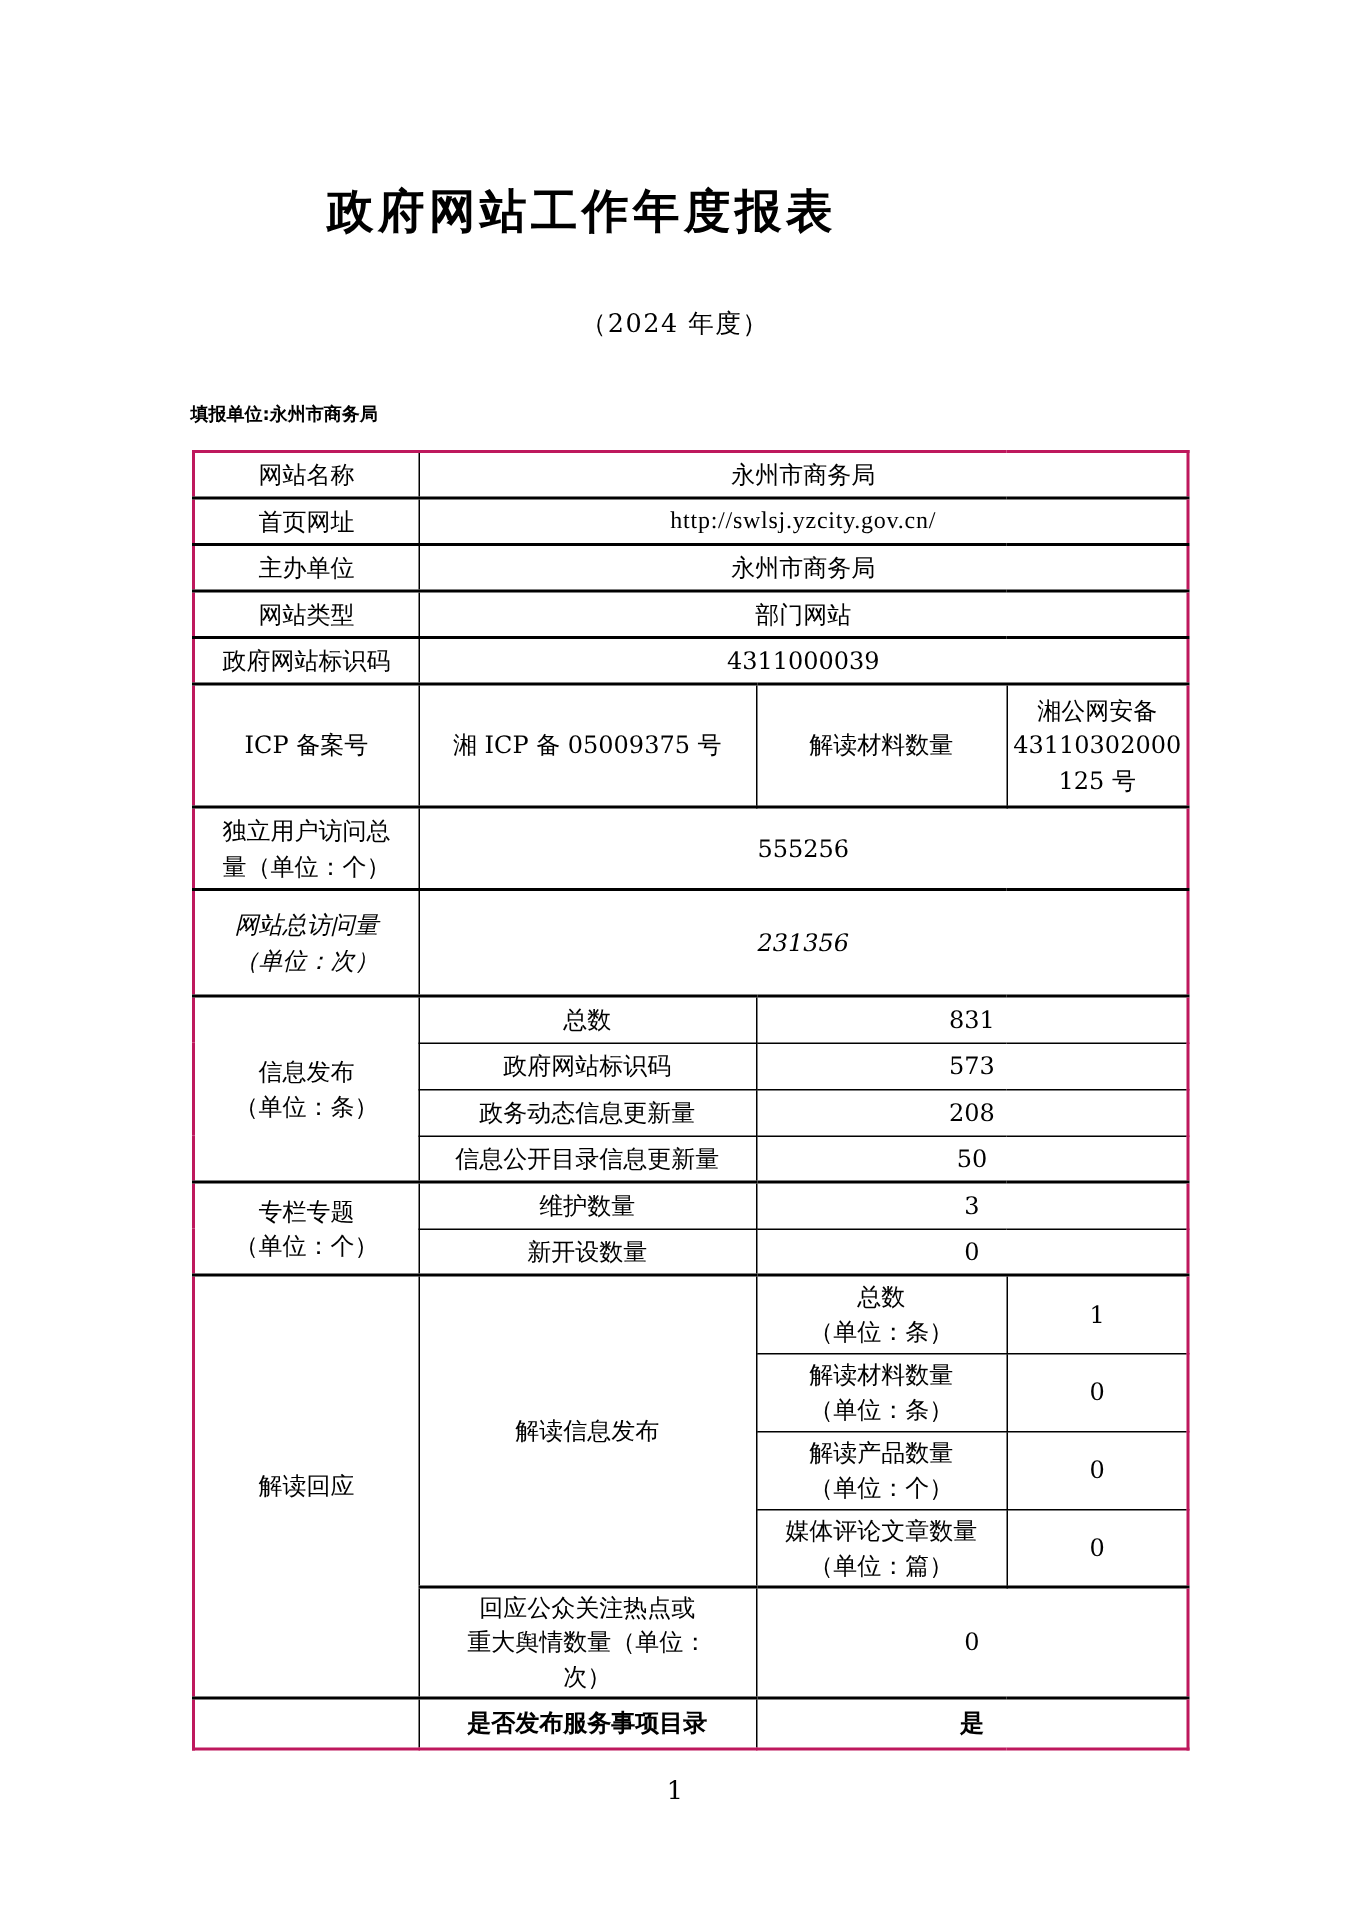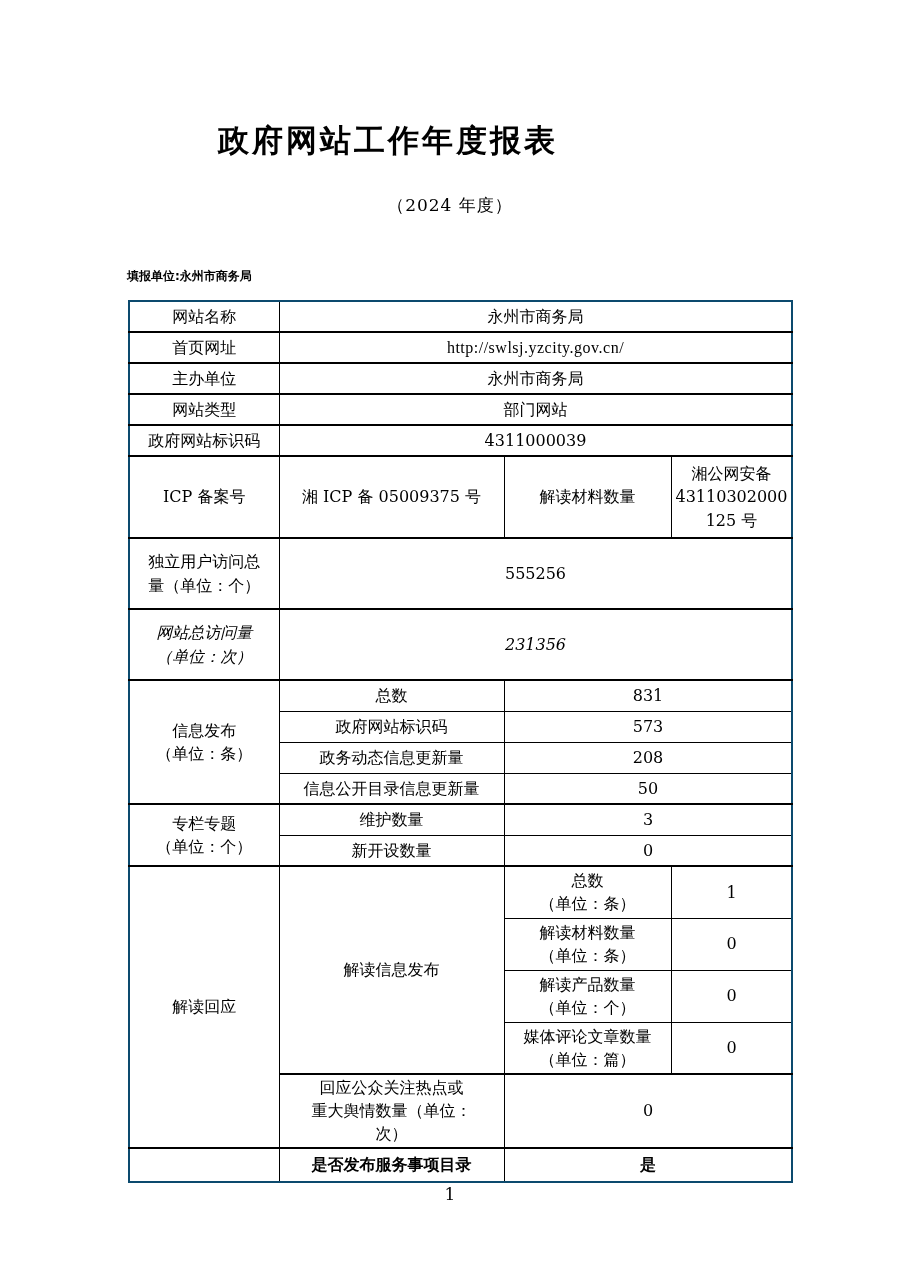--- a/index.html
+++ b/index.html
@@ -16,54 +16,54 @@
     position: absolute;
     top: 120px; left: 0; width: 776px;
     text-align: center;
     font-family: "DejaVu Sans", "Liberation Sans", sans-serif;
     font-weight: bold;
     font-size: 31px;
     letter-spacing: 3px;
   }
   .doc-subtitle {
     position: absolute;
-    top: 194px; left: 0; width: 900px;
+    top: 204px; left: 0; width: 900px;
     text-align: center;
     font-size: 17px;
     letter-spacing: 1px;
   }
   .report-unit {
     position: absolute;
     top: 268px; left: 127px;
     font-family: "DejaVu Sans", "Liberation Sans", sans-serif;
     font-weight: bold;
     font-size: 12px;
   }
   table.report {
     position: absolute;
     top: 300px; left: 128px;
     border-collapse: collapse;
     table-layout: fixed;
-    border: 2px solid #0c4a6e;
+    border: 2px solid #be185d;
   }
   table.report td {
     border: 1px solid #000;
     text-align: center;
     vertical-align: middle;
     font-size: 16px;
     line-height: 1.45;
     padding: 1px 4px;
     white-space: pre-line;
     overflow: hidden;
   }
   
   tr.g > td { border-top-width: 2px; }
   .h31 { height: 31px; }
   .h82 { height: 82px; }
-  .h53 { height: 71px; border-radius: 23px; }
+  .h53 { height: 55px; border-radius: 23px; }
   .h55 { height: 71px; font-style: italic; }
   .h52 { height: 52px; }
   .h79 { height: 62px; border-radius: 17px; }
   .h34 { height: 34px; font-weight: bold; }
   td.url {
     font-family: Liberation Serif, serif;
     font-size: 15px;
     letter-spacing: 0.5px;
   }
   .page-number {

